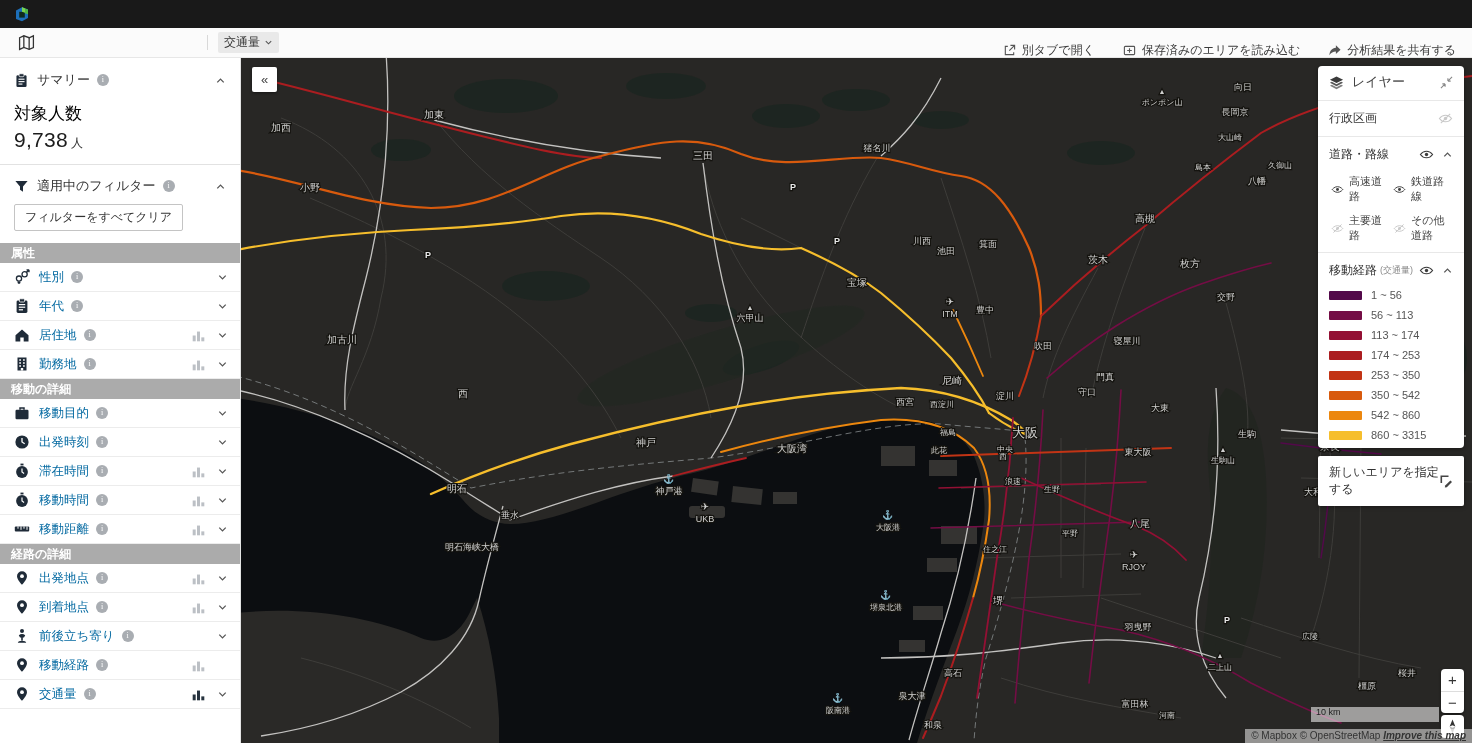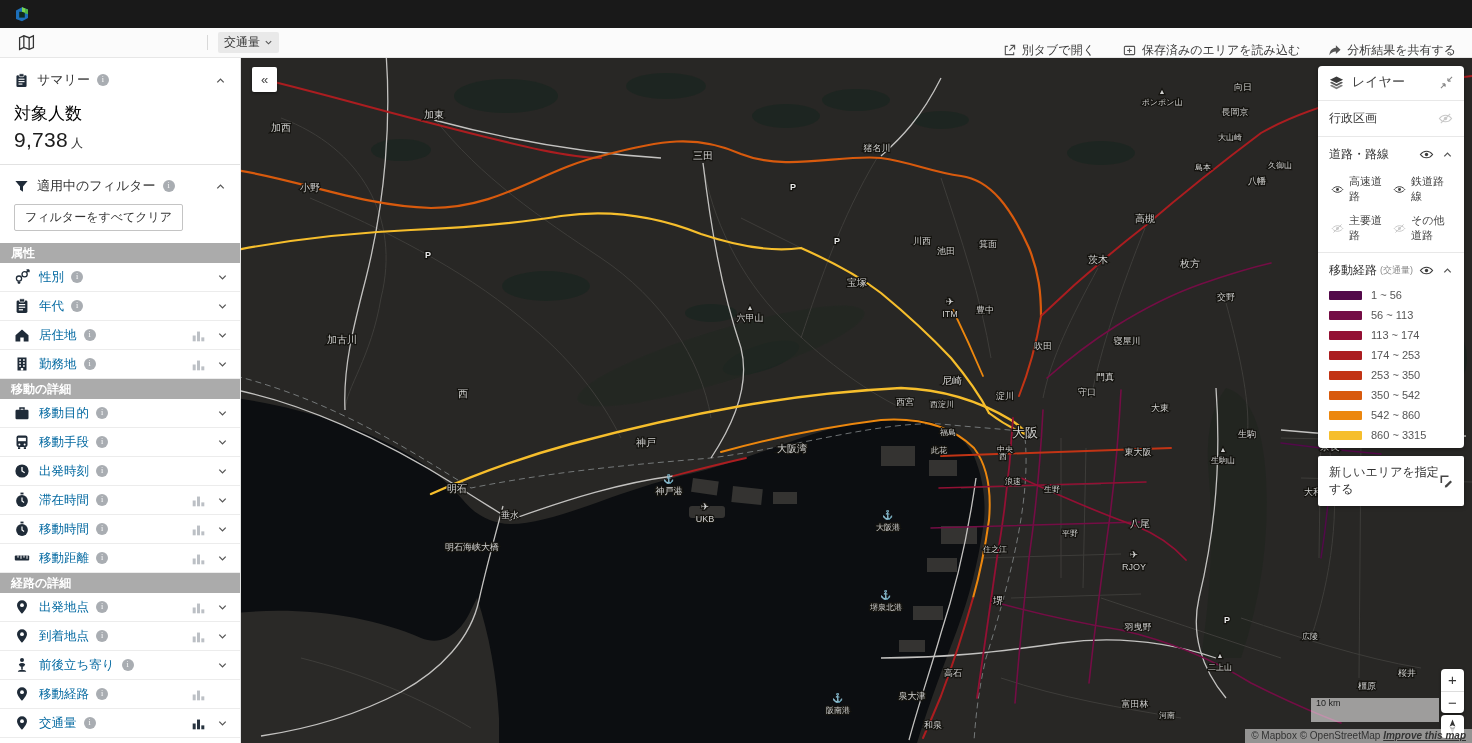--- a/index.html
+++ b/index.html
@@ -85,21 +85,21 @@
   .newarea { background:#fff; border-radius:2px; box-shadow:0 1px 4px rgba(0,0,0,.4); padding:8px 11px; display:flex; align-items:center; font-size:12px; color:#333; cursor:pointer; }
   .newarea .draw { margin-left:auto; width:14px; height:14px; }
   .newarea .draw svg { width:14px; height:14px; display:block; }
 
   
   .zoomctl { position:absolute; right:8px; bottom:30px; width:23px; background:#fff; border-radius:4px; box-shadow:0 1px 3px rgba(0,0,0,.5); overflow:hidden; }
   .zoomctl .zbtn { width:23px; height:22px; text-align:center; font-size:15px; color:#333; line-height:21px; cursor:pointer; }
   .zoomctl .zbtn + .zbtn { border-top:1px solid #ddd; }
   .compassbtn { position:absolute; right:8px; bottom:5px; width:23px; height:23px; background:#fff; border-radius:4px; box-shadow:0 1px 3px rgba(0,0,0,.5); cursor:pointer; display:flex; align-items:center; justify-content:center; }
   .compassbtn svg { width:19px; height:19px; display:block; }
-  .scalebar { position:absolute; right:33px; bottom:21px; width:128px; height:24px; background:rgba(255,255,255,.55); font-size:9px; color:#222; padding:0 5px; line-height:11px; }
+  .scalebar { position:absolute; right:33px; bottom:21px; width:128px; height:15px; background:rgba(255,255,255,.55); font-size:9px; color:#222; padding:0 5px; line-height:11px; }
   .attrib { position:absolute; right:0; bottom:0; background:rgba(255,255,255,.5); font-size:10px; color:#333; padding:1px 6px 2px 6px; white-space:nowrap; }
   .attrib b { text-decoration:underline;font-style:italic; }
 </style>
 </head>
 <body>
 
 <div class="app">
 
   <header class="topbar">
     <span class="logo">
@@ -299,42 +299,20 @@
         </div>
         <div class="fsec-head">移動の詳細</div>
         <div class="frow">
           <span class="fic">
             <svg viewBox="0 0 16 16">
               <rect x="1.5" y="4.8" width="13" height="9.4" rx="1.2" fill="#1f2b38"></rect>
               <path d="M6 4.8V3h4v1.8" fill="none" stroke="#1f2b38" stroke-width="1.5"></path>
             </svg>
           </span>
           <span class="flb">移動目的</span>
-          <span class="inf"></span>
-          <span class="sp"></span>
-          <span class="chevslot">
-            <span class="chev">
-              <svg viewBox="0 0 12 12" fill="none" stroke="currentColor" stroke-width="1.4">
-                <path d="M2.5 4l3.5 3.5L9.5 4"></path>
-              </svg>
-            </span>
-          </span>
-        </div>
-        <div class="frow">
-          <span class="fic">
-            <svg viewBox="0 0 16 16">
-              <rect x="2.5" y="1.6" width="11" height="11.4" rx="2" fill="#1f2b38"></rect>
-              <rect x="4.1" y="3.8" width="7.8" height="3.4" fill="#fff"></rect>
-              <circle cx="5.4" cy="10.6" r="1" fill="#fff"></circle>
-              <circle cx="10.6" cy="10.6" r="1" fill="#fff"></circle>
-              <rect x="4" y="13.2" width="2.2" height="1.8" fill="#1f2b38"></rect>
-              <rect x="9.8" y="13.2" width="2.2" height="1.8" fill="#1f2b38"></rect>
-            </svg>
-          </span>
-          <span class="flb">移動手段</span>
           <span class="inf"></span>
           <span class="sp"></span>
           <span class="chevslot">
             <span class="chev">
               <svg viewBox="0 0 12 12" fill="none" stroke="currentColor" stroke-width="1.4">
                 <path d="M2.5 4l3.5 3.5L9.5 4"></path>
               </svg>
             </span>
           </span>
         </div>

